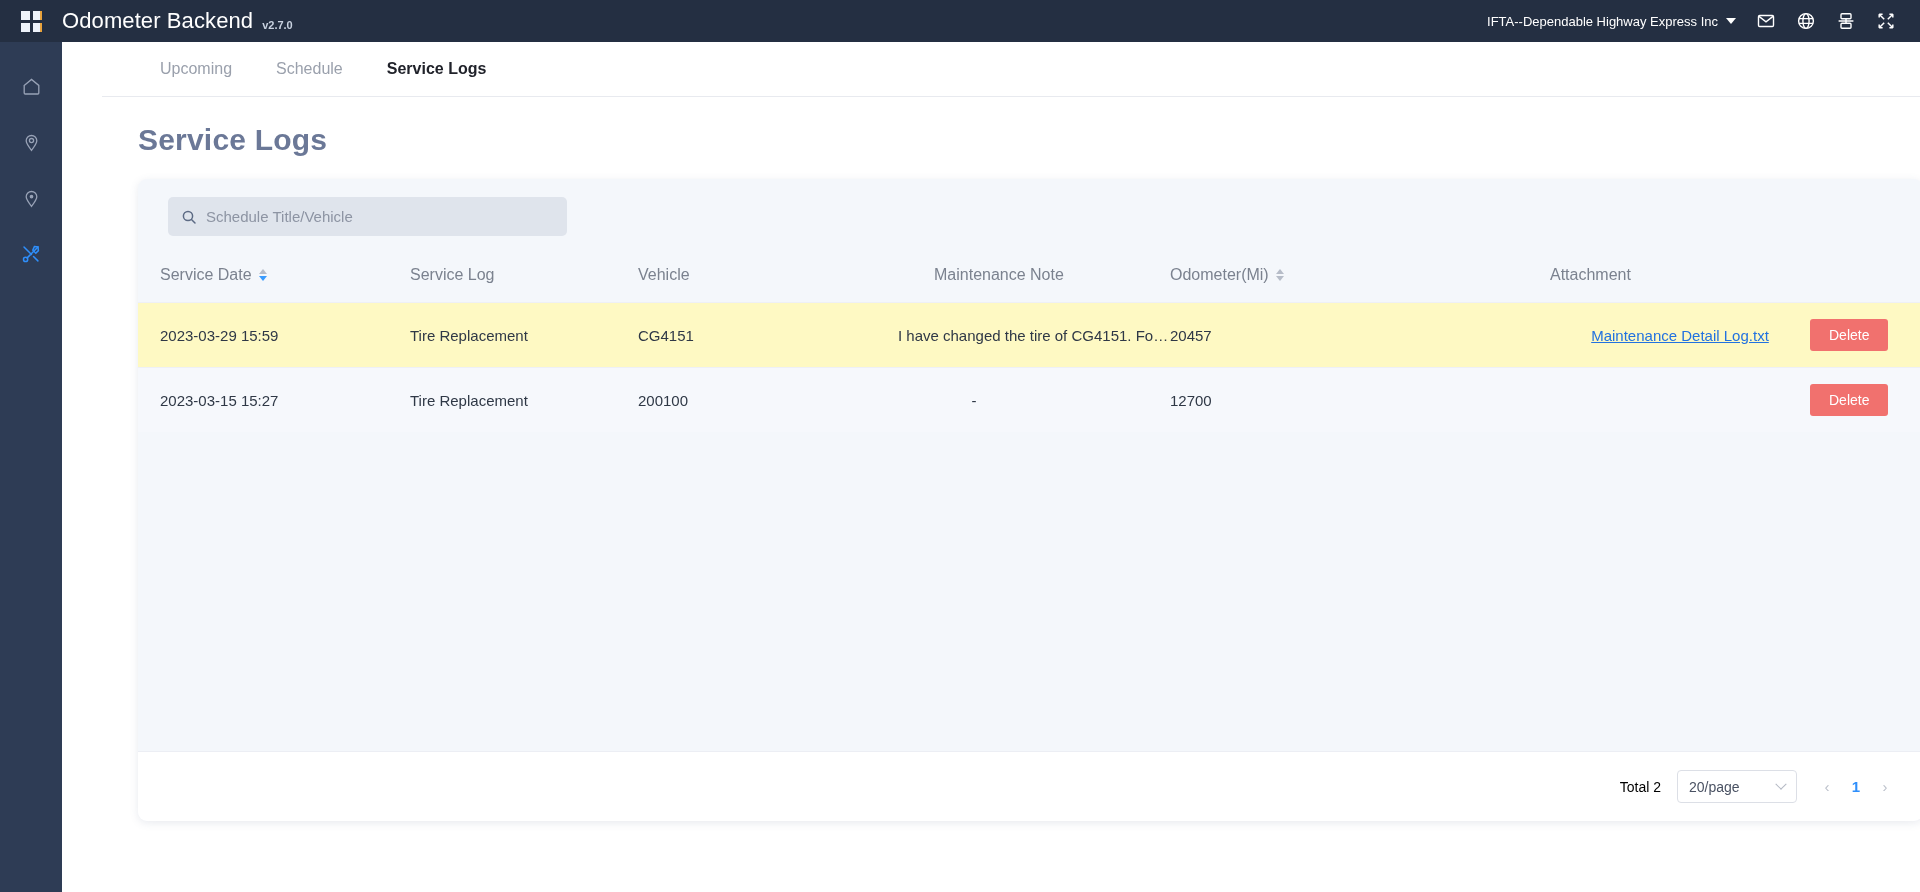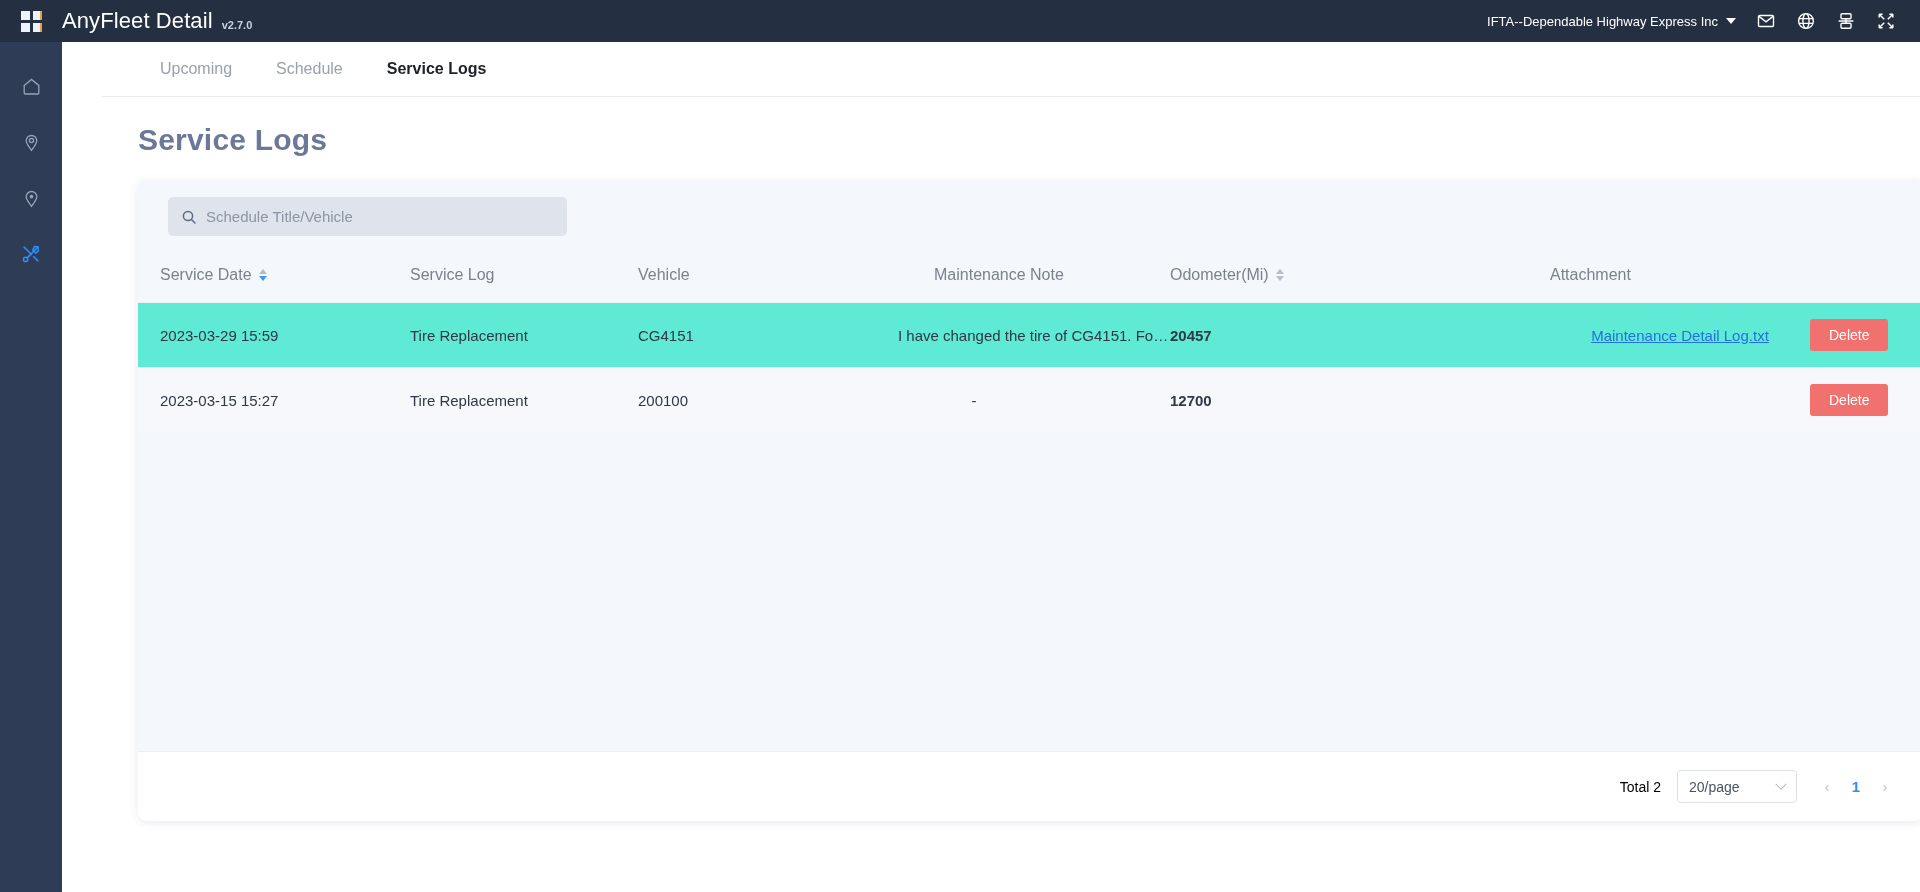--- a/index.html
+++ b/index.html
@@ -202,34 +202,34 @@
     border-left: 4px solid transparent;
     border-right: 4px solid transparent;
     border-top: 5px solid #b6bcc8;
   }
   .sorter.desc .dn { border-top-color: #3a9bfd; }
 
   table.logs tbody td {
     font-size: 15px;
     color: #2f3846;
     padding: 16px 0;
-    background: #5eead4;
+    background: #fef9c3;
     border-top: 1px solid #eef0f5;
     vertical-align: middle;
     white-space: nowrap;
     overflow: hidden;
     text-overflow: ellipsis;
   }
   table.logs tbody tr.alt td { background: #f6f8fc; }
 
   .c1 { width: 272px; padding-left: 22px !important; }
   .c2 { width: 228px; }
   .c3 { width: 260px; }
   .c4 { width: 272px; text-align: center; }
-  .c5 { width: 380px; font-weight: bold; }
+  .c5 { width: 380px; }
   .c6 { width: 260px; text-align: center; }
   .c7 { width: 113px; }
 
   td.c4 { text-align: left; }
   td.c4.dash { text-align: center; padding-right: 120px; }
   th.c4 .th-inner { margin-left: 36px; }
   th.c5 .th-inner { margin-left: 0px; }
   th.c6 .th-inner { }
   th.c7 { }
 
@@ -298,21 +298,21 @@
 
 <div class="topbar">
   <div class="logo-wrap">
     <div class="logo-grid">
       <i class="a"></i>
         <i class="b"></i>
         <i class="a"></i>
         <i class="b"></i>
     </div>
   </div>
-  <div class="app-title">AnyFleet Detail</div>
+  <div class="app-title">Odometer Backend</div>
   <div class="app-version">v2.7.0</div>
 
   <div class="topbar-right">
     <div class="org-select">
       <span>IFTA--Dependable Highway Express Inc</span>
       <span class="caret-down"></span>
     </div>
 
     <div class="tb-icon">
       <svg width="20" height="20" viewBox="0 0 20 20" fill="none" stroke="#ffffff" stroke-width="1.4">

